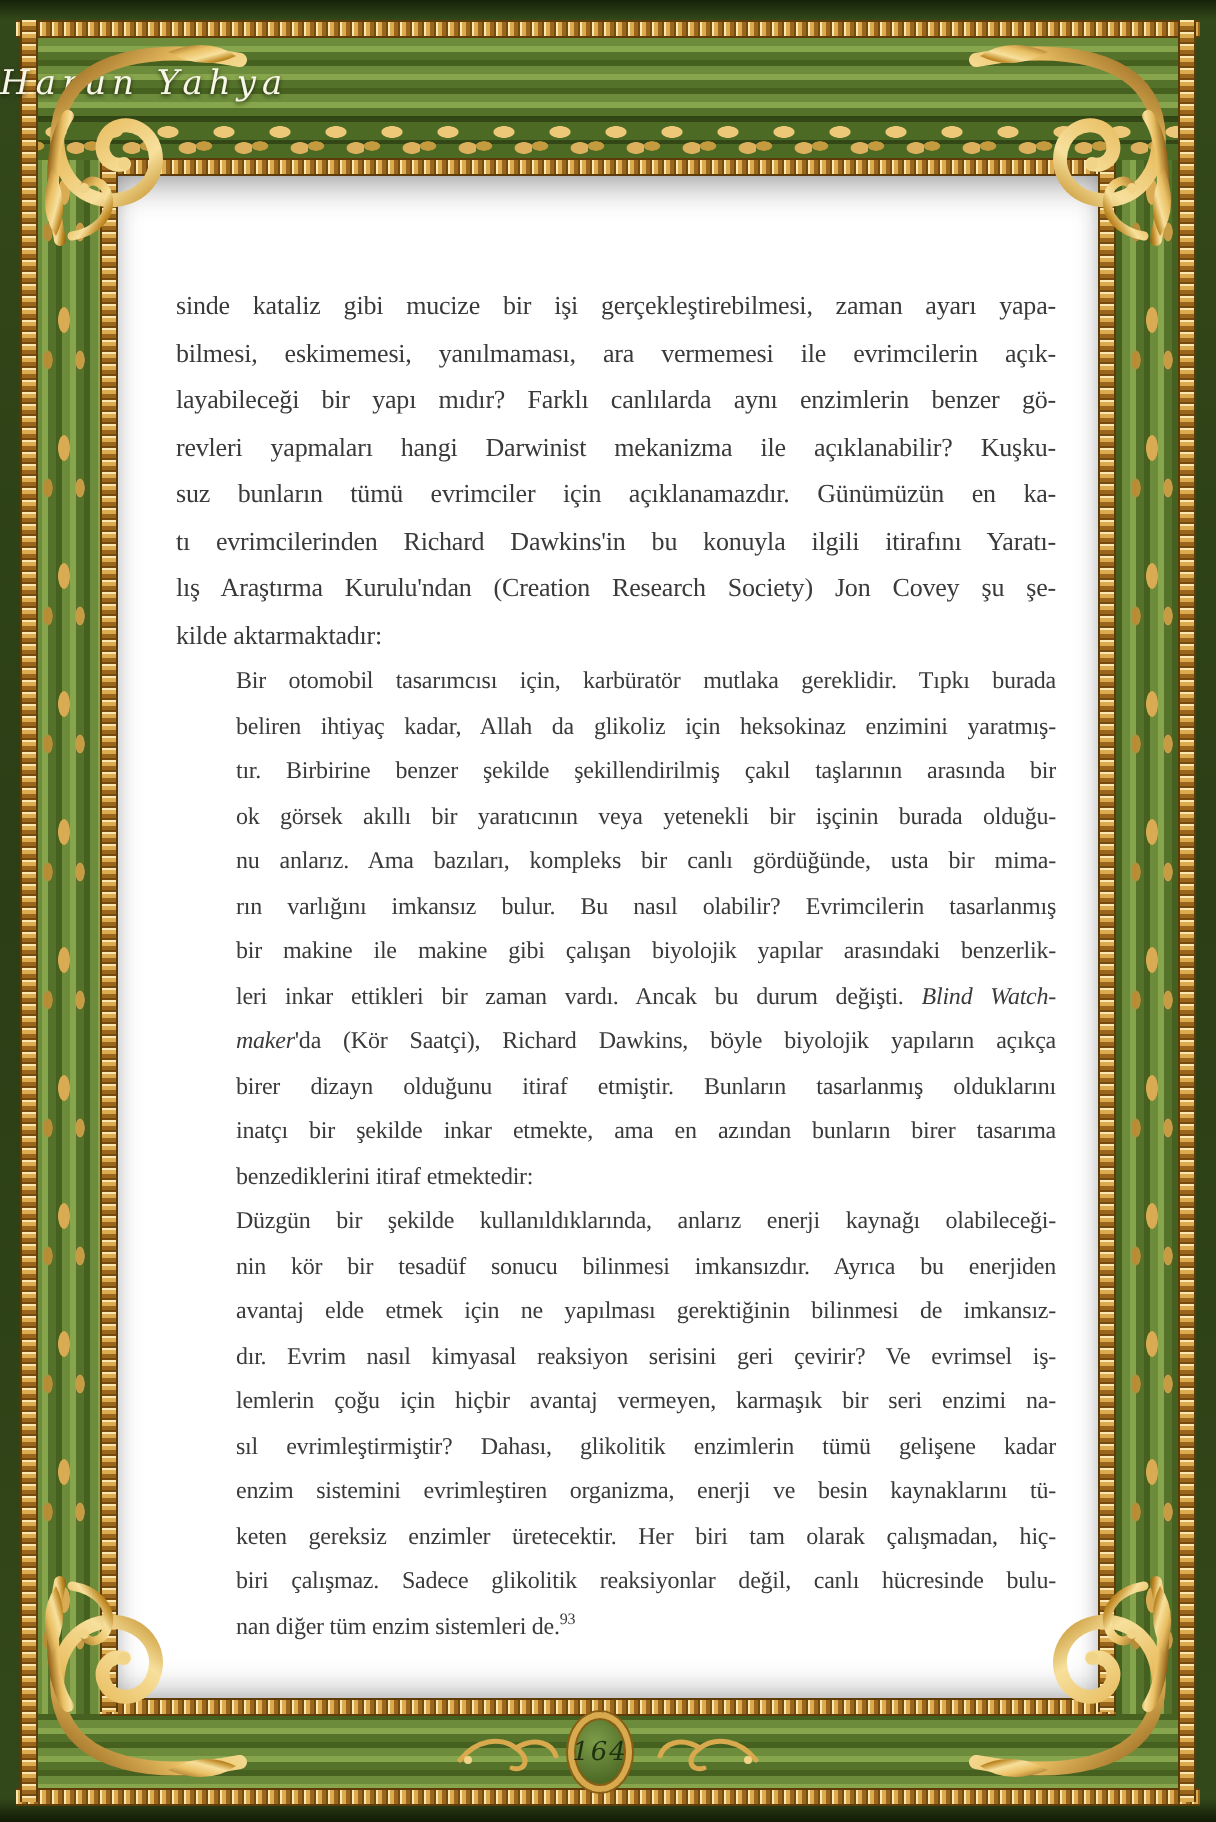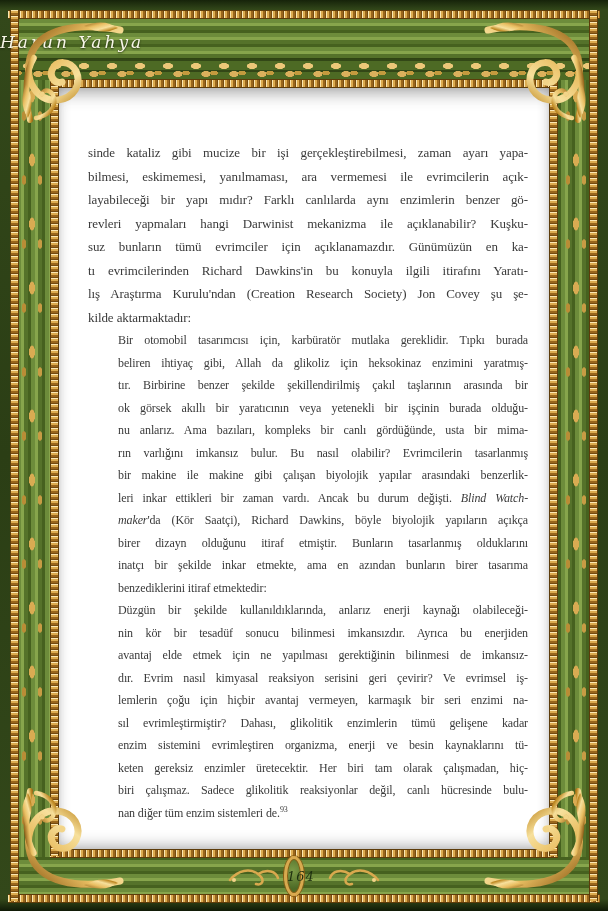--- a/index.html
+++ b/index.html
@@ -92,26 +92,26 @@
   .para sup{font-size:8px; vertical-align:super; line-height:0;}
   .para em{}
   
   .corner{position:absolute; width:105px; height:105px; z-index:5;}
   .corner-tl{left:20px; top:20px;}
   .corner-tr{right:20px; top:20px; transform:scaleX(-1);}
   .corner-bl{left:20px; bottom:20px; transform:scaleY(-1);}
   .corner-br{right:20px; bottom:20px; transform:scale(-1,-1);}
   
   .medallion{
-    position:absolute; left:284px; top:856px; width:20px; height:40px; z-index:6;
+    position:absolute; left:284px; top:856px; width:32px; height:40px; z-index:6;
     border-radius:50%; box-sizing:border-box;
     background:radial-gradient(circle at 40% 35%, #7d9c48, #4d6a26 75%);
     border:3px solid var(--gold);
     box-shadow:0 0 0 1px var(--gold_dark), inset 0 0 0 1px var(--gold_dark);
-    display:flex; align-items:center; justify-content:flex-start;
+    display:flex; align-items:center; justify-content:center;
   }
   .medallion span{
     font-family:"DejaVu Serif", serif; font-style:italic; font-size:13px;
     color:#1f3010; letter-spacing:1px;
   }
   .flourish{position:absolute; top:866px; z-index:5;}
   .flourish-left{left:228px;}
   .flourish-right{left:328px; transform:scaleX(-1);}
 </style>
 </head>
@@ -145,21 +145,21 @@
           <div class="line">bilmesi, eskimemesi, yanılmaması, ara vermemesi ile evrimcilerin açık-</div>
           <div class="line">layabileceği bir yapı mıdır? Farklı canlılarda aynı enzimlerin benzer gö-</div>
           <div class="line">revleri yapmaları hangi Darwinist mekanizma ile açıklanabilir? Kuşku-</div>
           <div class="line">suz bunların tümü evrimciler için açıklanamazdır. Günümüzün en ka-</div>
           <div class="line">tı evrimcilerinden Richard Dawkins'in bu konuyla ilgili itirafını Yaratı-</div>
           <div class="line">lış Araştırma Kurulu'ndan (Creation Research Society) Jon Covey şu şe-</div>
           <div class="line last">kilde aktarmaktadır:</div>
         </div>
       <div class="para quote">
           <div class="line">Bir otomobil tasarımcısı için, karbüratör mutlaka gereklidir. Tıpkı burada</div>
-          <div class="line">beliren ihtiyaç gibi, Allah da glikoliz için heksokinaz enzimini yaratmış-</div>
+          <div class="line">beliren ihtiyaç kadar, Allah da glikoliz için heksokinaz enzimini yaratmış-</div>
           <div class="line">tır. Birbirine benzer şekilde şekillendirilmiş çakıl taşlarının arasında bir</div>
           <div class="line">ok görsek akıllı bir yaratıcının veya yetenekli bir işçinin burada olduğu-</div>
           <div class="line">nu anlarız. Ama bazıları, kompleks bir canlı gördüğünde, usta bir mima-</div>
           <div class="line">rın varlığını imkansız bulur. Bu nasıl olabilir? Evrimcilerin tasarlanmış</div>
           <div class="line">bir makine ile makine gibi çalışan biyolojik yapılar arasındaki benzerlik-</div>
           <div class="line">leri inkar ettikleri bir zaman vardı. Ancak bu durum değişti. <em>Blind Watch-</em></div>
           <div class="line"><em>maker</em>'da (Kör Saatçi), Richard Dawkins, böyle biyolojik yapıların açıkça</div>
           <div class="line">birer dizayn olduğunu itiraf etmiştir. Bunların tasarlanmış olduklarını</div>
           <div class="line">inatçı bir şekilde inkar etmekte, ama en azından bunların birer tasarıma</div>
           <div class="line last">benzediklerini itiraf etmektedir:</div>

